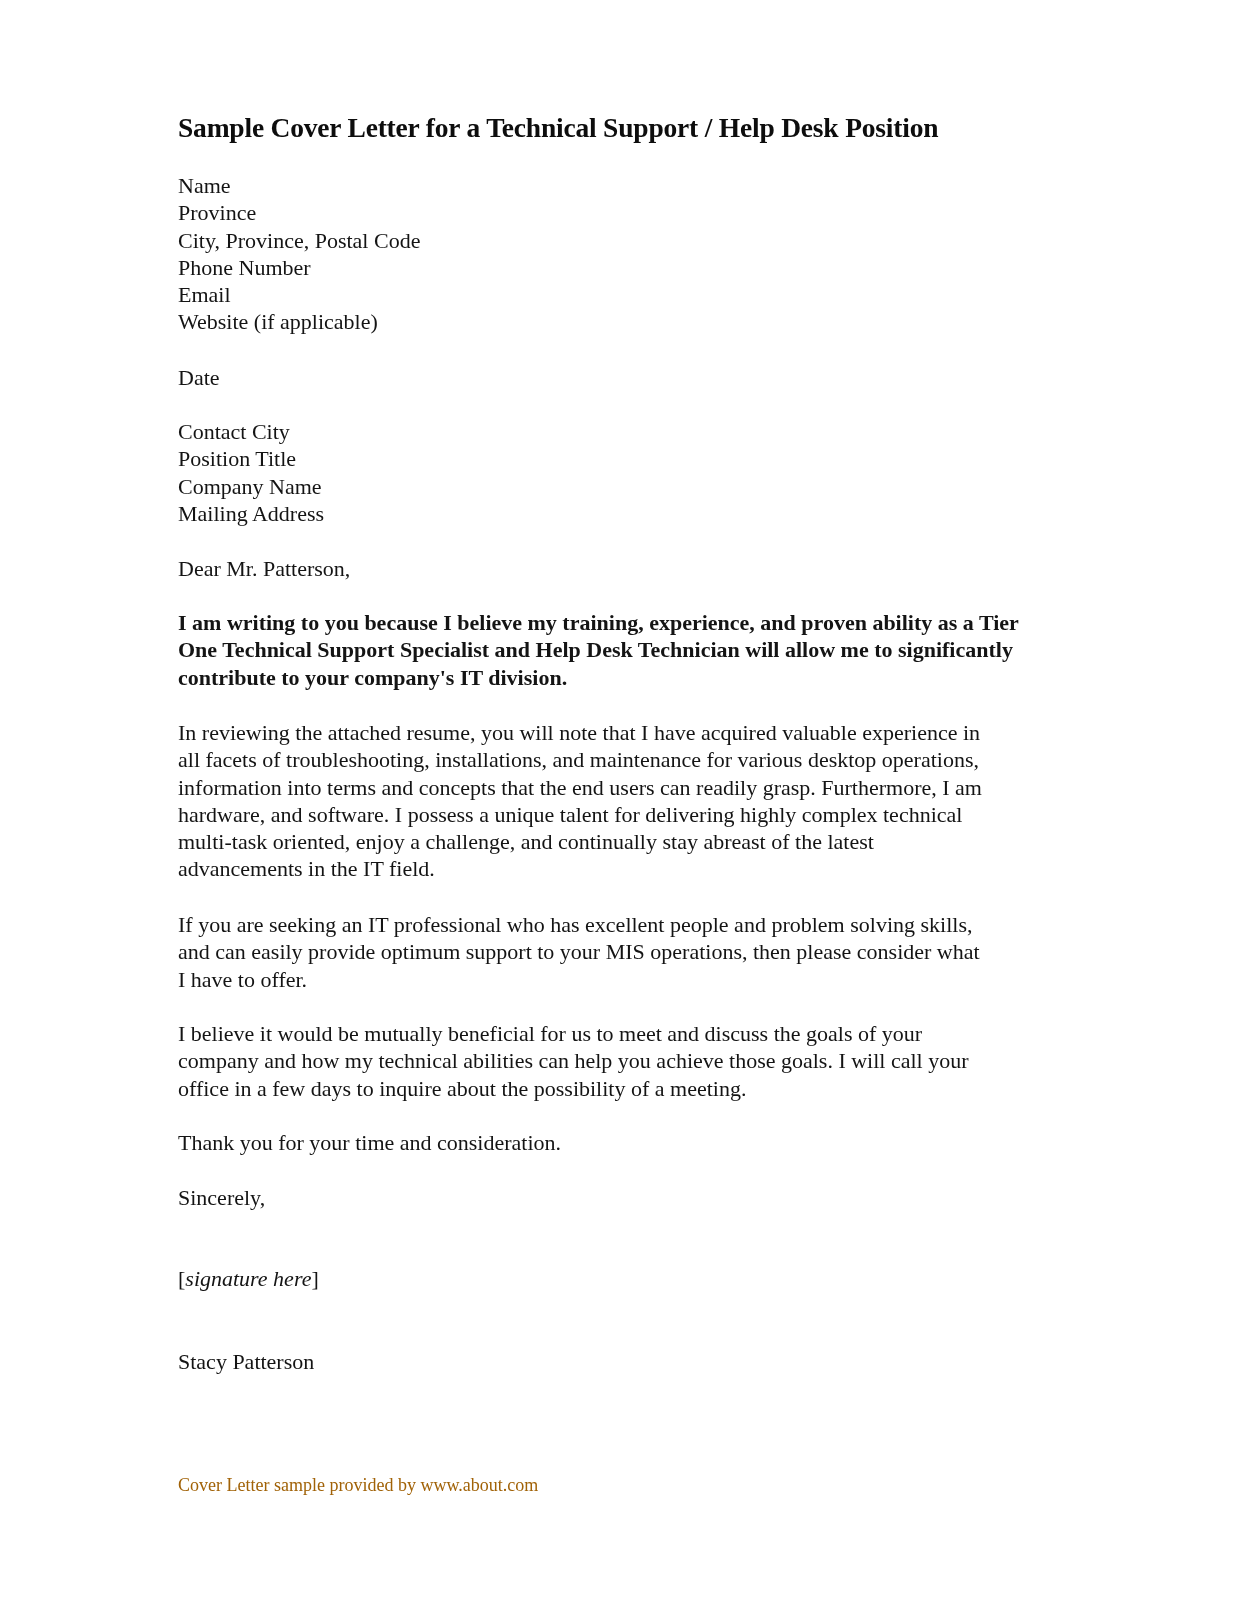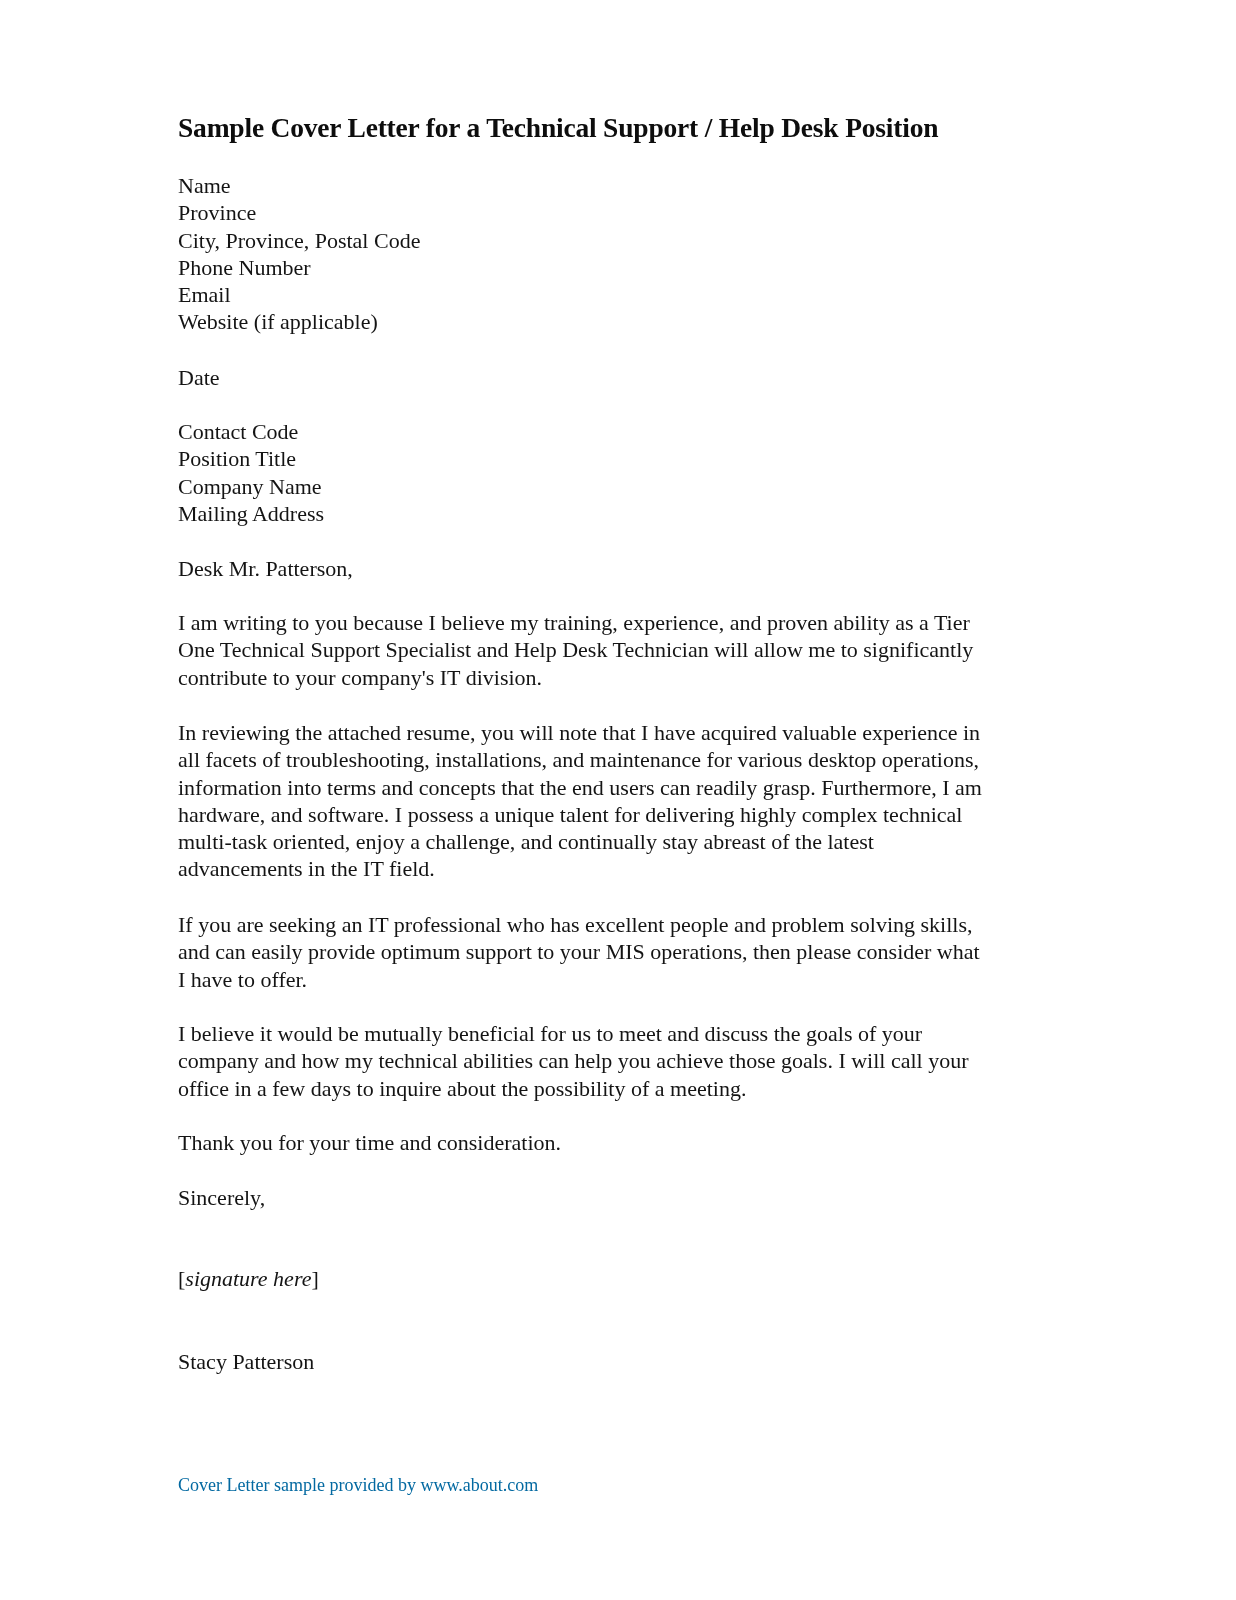--- a/index.html
+++ b/index.html
@@ -43,21 +43,21 @@
       color: #141414;
     }
     .line { display: block; height: 27.3px; }
     .sig { font-style: italic; }
     .footer {
       position: absolute;
       left: 178px;
       top: 1475px;
       font-size: 18px;
       white-space: nowrap;
-      color: #0369a1;
+      color: #a16207;
     }
   </style>
 </head>
 <body>
 
 <div class="page">
 
   <h1 class="title">Sample Cover Letter for a Technical Support / Help Desk Position</h1>
 
   <div class="block" style="top:172px;">
@@ -67,31 +67,31 @@
     <span class="line">Phone Number</span>
     <span class="line">Email</span>
     <span class="line">Website (if applicable)</span>
   </div>
 
   <div class="block" style="top:364px;">
     <span class="line">Date</span>
   </div>
 
   <div class="block" style="top:418px;">
-    <span class="line">Contact Code</span>
+    <span class="line">Contact City</span>
     <span class="line">Position Title</span>
     <span class="line">Company Name</span>
     <span class="line">Mailing Address</span>
   </div>
 
   <div class="block" style="top:555px;">
-    <span class="line">Desk Mr. Patterson,</span>
+    <span class="line">Dear Mr. Patterson,</span>
   </div>
 
-  <div class="block" style="top:609px;">
+  <div class="block" style="top:609px;font-weight:bold;">
     <span class="line">I am writing to you because I believe my training, experience, and proven ability as a Tier</span>
     <span class="line">One Technical Support Specialist and Help Desk Technician will allow me to significantly</span>
     <span class="line">contribute to your company's IT division.</span>
   </div>
 
   <div class="block" style="top:719px;">
     <span class="line">In reviewing the attached resume, you will note that I have acquired valuable experience in</span>
     <span class="line">all facets of troubleshooting, installations, and maintenance for various desktop operations,</span>
     <span class="line">information into terms and concepts that the end users can readily grasp. Furthermore, I am</span>
     <span class="line">hardware, and software. I possess a unique talent for delivering highly complex technical</span>

